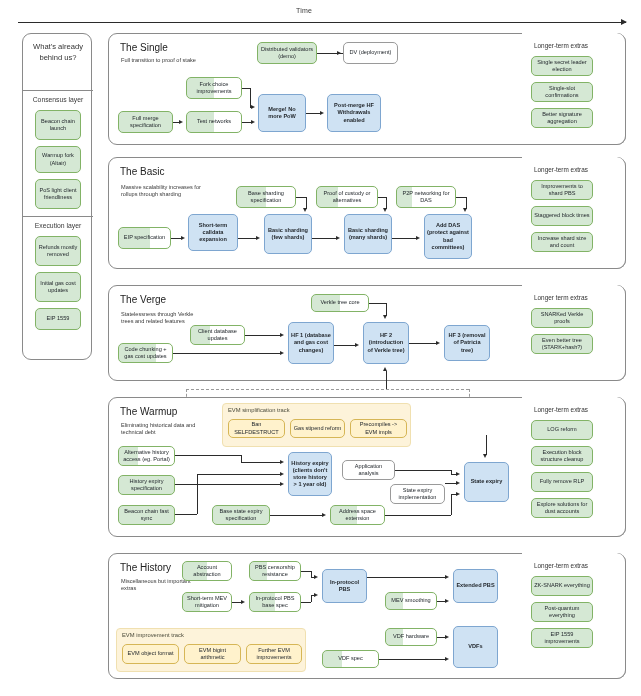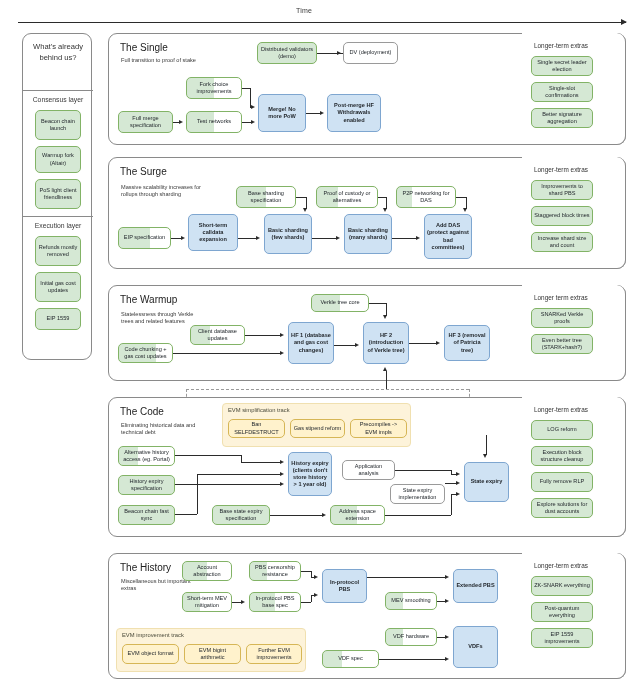--- a/index.html
+++ b/index.html
@@ -257,21 +257,21 @@
       <span>Single secret leader election</span>
     </div>
   <div class="node green" style="left:531px; top:82px; width:62px; height:20px;">
       <span>Single-slot confirmations</span>
     </div>
   <div class="node green" style="left:531px; top:108px; width:62px; height:20px;">
       <span>Better signature aggregation</span>
     </div>
 
   <div class="panel" style="left:108px; top:157px; width:518px; height:112px;"></div>
-  <div class="sec-title" style="left:120px; top:166px;">The Surge</div>
+  <div class="sec-title" style="left:120px; top:166px;">The Basic</div>
   <div class="sec-sub" style="left:121px; top:184px;">Massive scalability increases for rollups through sharding</div>
 
   <div class="node p50" style="left:236px; top:186px; width:60px; height:22px;">
       <span>Base sharding specification</span>
     </div>
   <div class="node p35" style="left:316px; top:186px; width:62px; height:22px;">
       <span>Proof of custody or alternatives</span>
     </div>
   <div class="node p25" style="left:396px; top:186px; width:60px; height:22px;">
       <span>P2P networking for DAS</span>
@@ -318,21 +318,21 @@
       <span>Improvements to shard PBS</span>
     </div>
   <div class="node green" style="left:531px; top:206px; width:62px; height:20px;">
       <span>Staggered block times</span>
     </div>
   <div class="node green" style="left:531px; top:232px; width:62px; height:20px;">
       <span>Increase shard size and count</span>
     </div>
 
   <div class="panel" style="left:108px; top:285px; width:518px; height:96px;"></div>
-  <div class="sec-title" style="left:120px; top:294px;">The Warmup</div>
+  <div class="sec-title" style="left:120px; top:294px;">The Verge</div>
   <div class="sec-sub" style="left:121px; top:311px;">Statelessness through Verkle trees and related features</div>
 
   <div class="node p50" style="left:311px; top:294px; width:58px; height:18px;">
       <span>Verkle tree core</span>
     </div>
   <div class="node p35" style="left:190px; top:325px; width:55px; height:20px;">
       <span>Client database updates</span>
     </div>
   <div class="node p70" style="left:118px; top:343px; width:55px; height:20px;">
       <span>Code chunking + gas cost updates</span>
@@ -368,21 +368,21 @@
       <span>Even better tree (STARK+hash?)</span>
     </div>
 
   <div class="ln dash-h" style="left:186px; top:389px; width:283px;"></div>
   <div class="ln dash-v" style="left:186px; top:389px; height:46px;"></div>
   <div class="ln dash-v" style="left:469px; top:389px; height:46px;"></div>
   <div class="ln lnv" style="left:386px; top:371px; height:18px;"></div>
   <div class="arw u" style="left:383.4px; top:367px;"></div>
 
   <div class="panel" style="left:108px; top:397px; width:518px; height:140px;"></div>
-  <div class="sec-title" style="left:120px; top:406px;">The Code</div>
+  <div class="sec-title" style="left:120px; top:406px;">The Warmup</div>
   <div class="sec-sub" style="left:121px; top:422px;">Eliminating historical data and technical debt</div>
 
   <div class="track" style="left:222px; top:403px; width:189px; height:44px;"></div>
   <div class="track-label" style="left:228px; top:407px;">EVM simplification track</div>
   <div class="node yellow" style="left:228px; top:419px; width:57px; height:19px;">
       <span>Ban SELFDESTRUCT</span>
     </div>
   <div class="node yellow" style="left:290px; top:419px; width:55px; height:19px;">
       <span>Gas stipend reform</span>
     </div>

